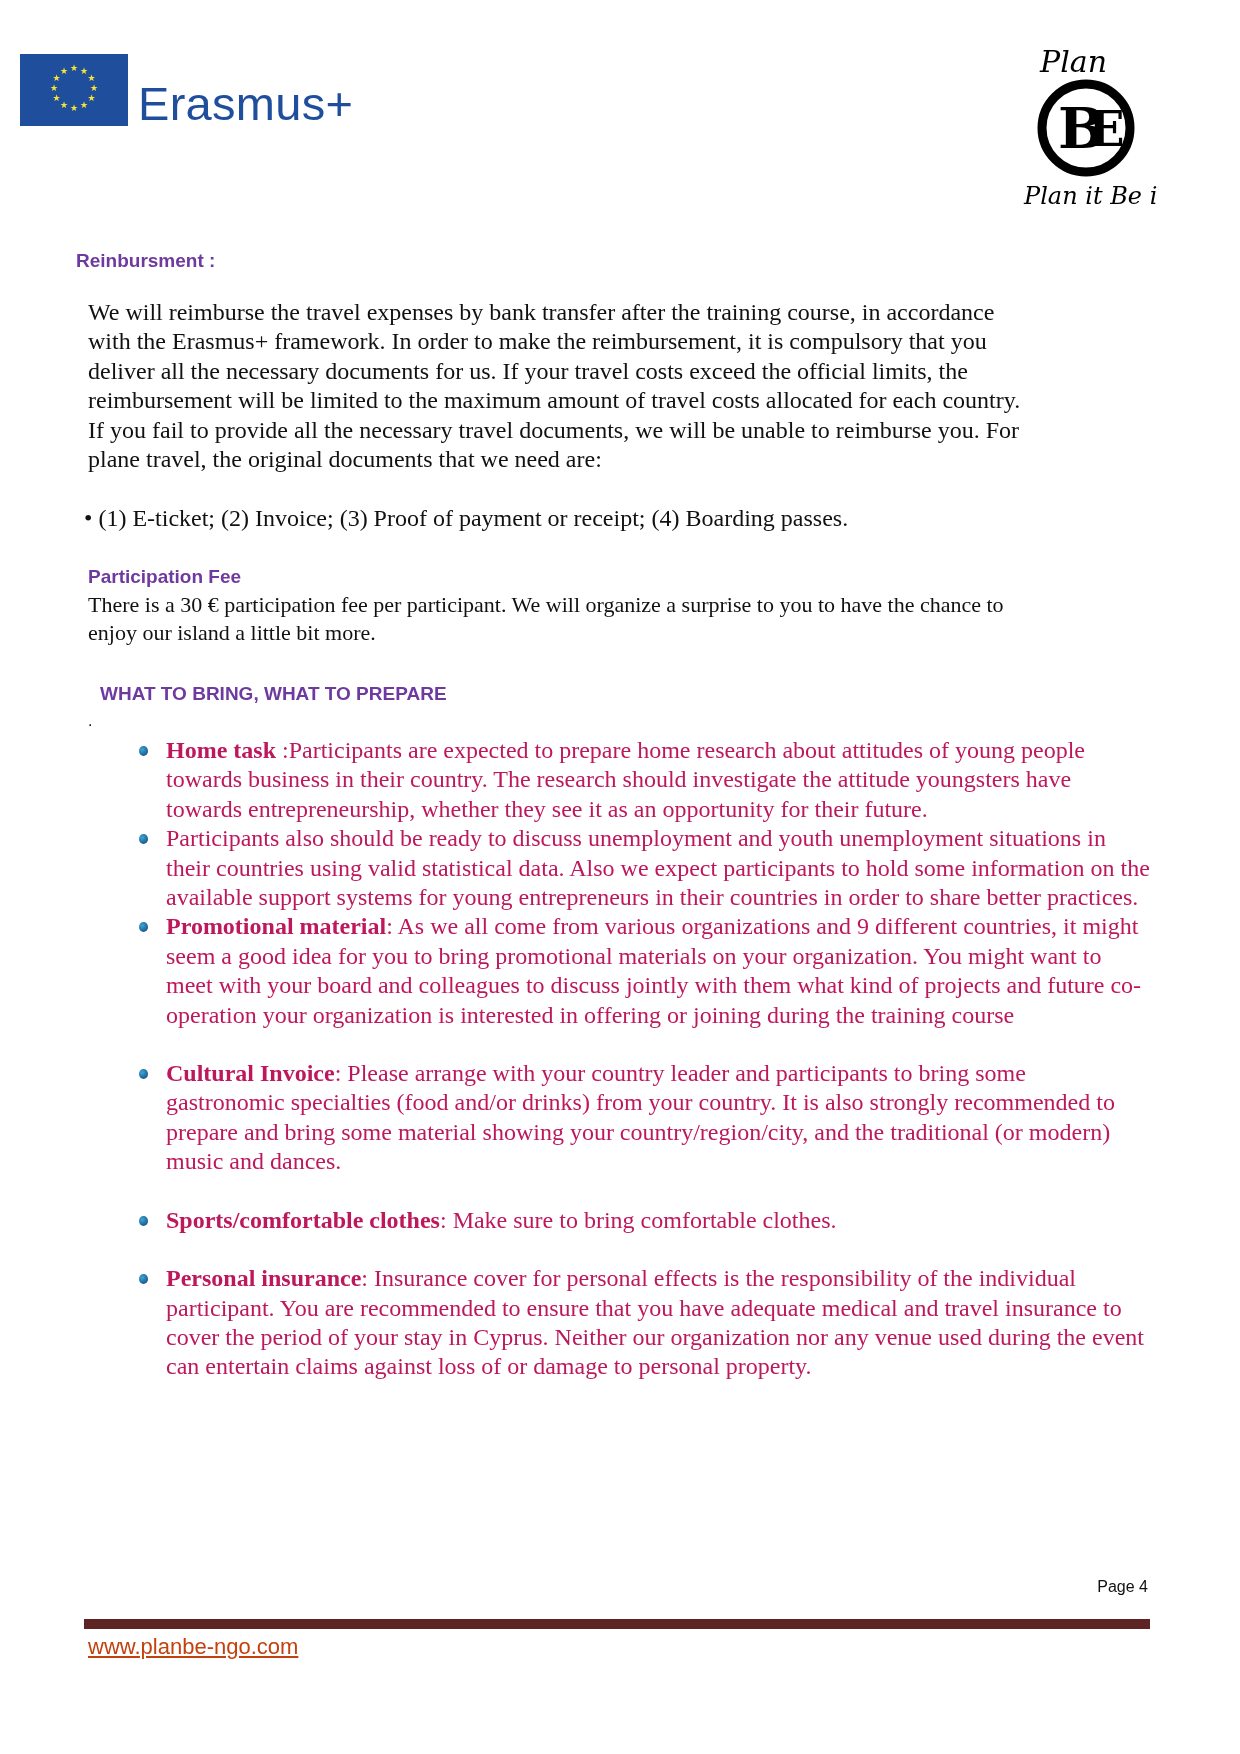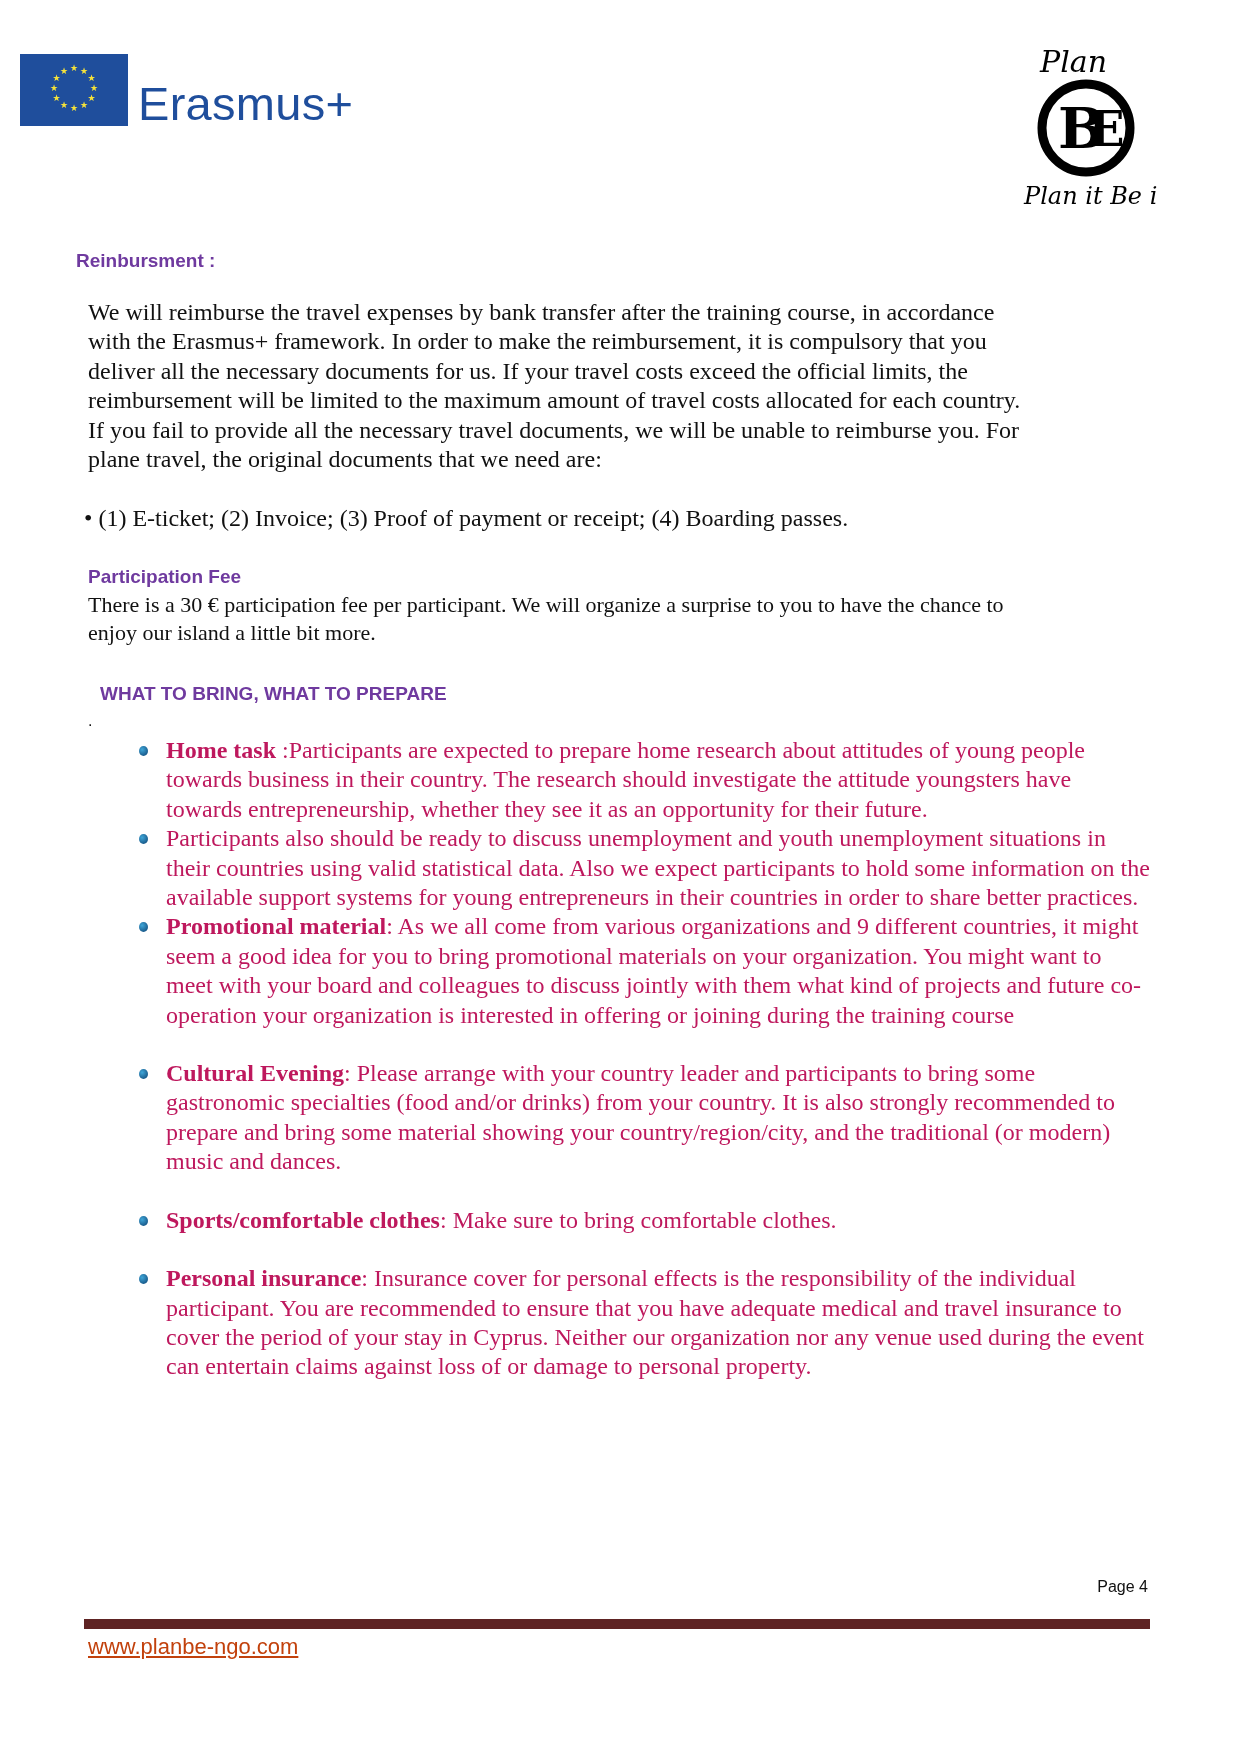--- a/index.html
+++ b/index.html
@@ -89,21 +89,21 @@
     <span class="bullet-dot"></span>
     <span>Participants also should be ready to discuss unemployment and youth unemployment situations in their countries using valid statistical data. Also we expect participants to hold some information on the available support systems for young entrepreneurs in their countries in order to share better practices.</span>
   </li>
   <li class="bullet-item">
     <span class="bullet-dot"></span>
     <b>Promotional material</b><span>: </span><span>As we all come from various organizations and 9 different countries, it might seem a good idea for you to bring promotional materials on your organization. You might want to meet with your board and colleagues to discuss jointly with them what kind of projects and future co-operation your organization is interested in offering or joining during the training course</span>
   </li>
   <li class="gap"></li>
   <li class="bullet-item">
     <span class="bullet-dot"></span>
-    <b>Cultural Evening</b><span>: </span><span>Please arrange with your country leader and participants to bring some gastronomic specialties (food and/or drinks) from your country. It is also strongly recommended to prepare and bring some material showing your country/region/city, and the traditional (or modern) music and dances.</span>
+    <b>Cultural Invoice</b><span>: </span><span>Please arrange with your country leader and participants to bring some gastronomic specialties (food and/or drinks) from your country. It is also strongly recommended to prepare and bring some material showing your country/region/city, and the traditional (or modern) music and dances.</span>
   </li>
   <li class="gap"></li>
   <li class="bullet-item">
     <span class="bullet-dot"></span>
     <b>Sports/comfortable clothes</b><span>: </span><span>Make sure to bring comfortable clothes.</span>
   </li>
   <li class="gap"></li>
   <li class="bullet-item">
     <span class="bullet-dot"></span>
     <b>Personal insurance</b><span>: </span><span>Insurance cover for personal effects is the responsibility of the individual participant. You are recommended to ensure that you have adequate medical and travel insurance to cover the period of your stay in Cyprus. Neither our organization nor any venue used during the event can entertain claims against loss of or damage to personal property.</span>

